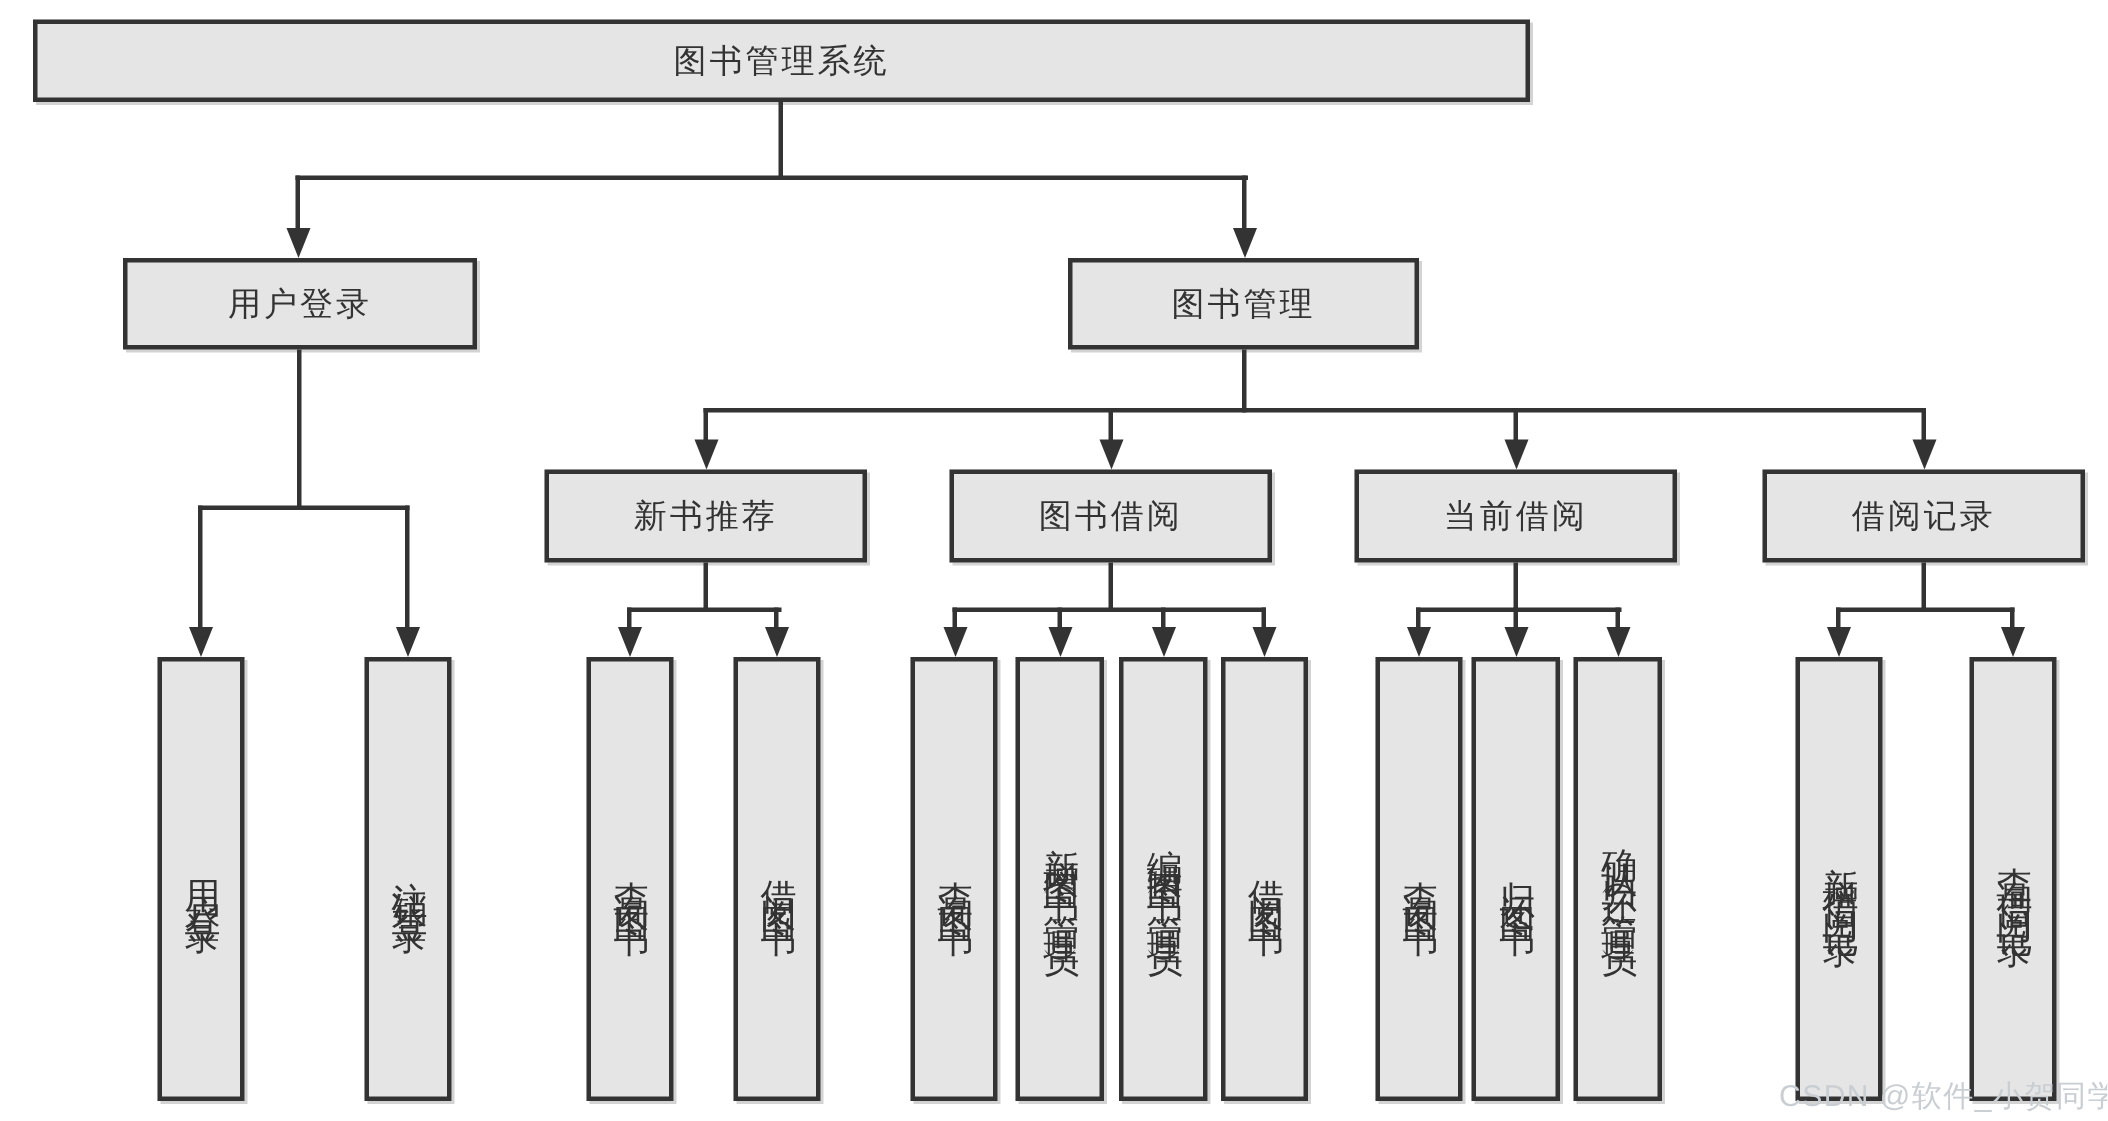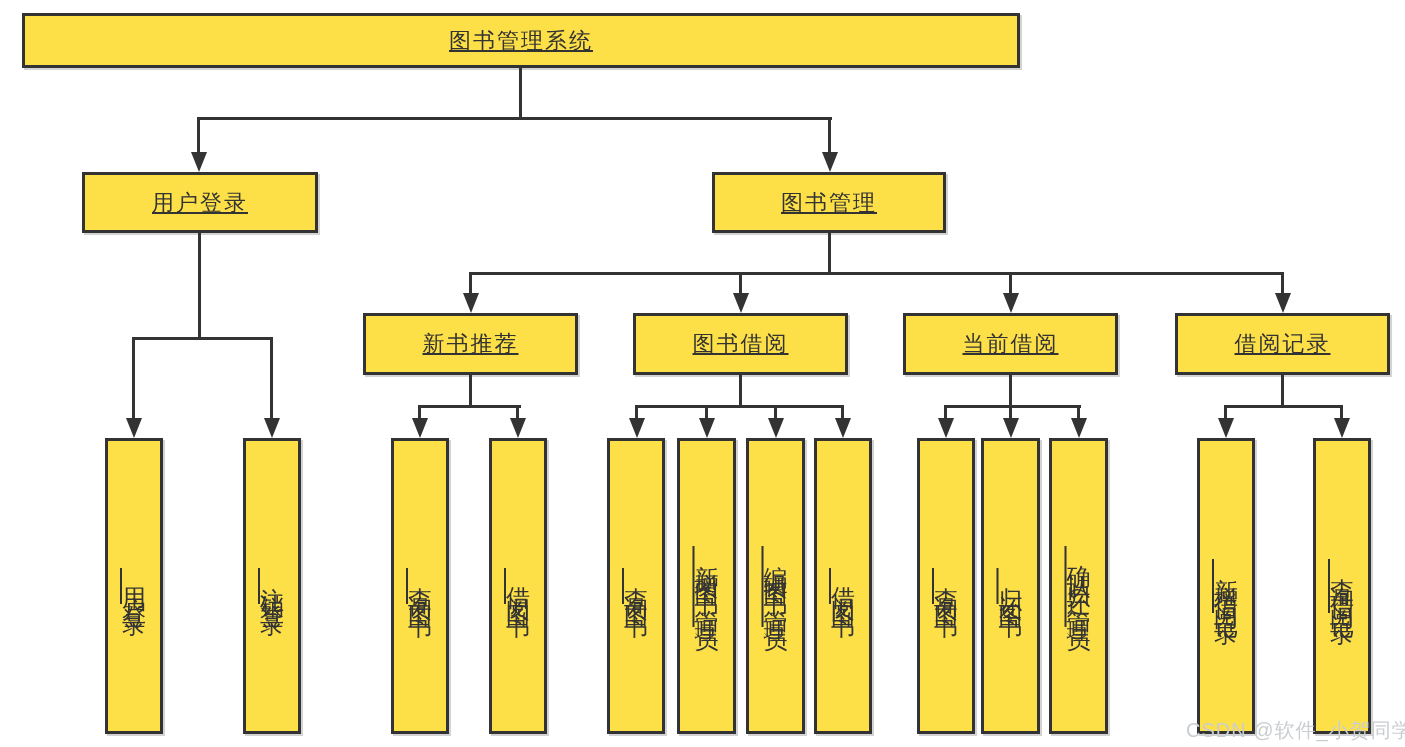--- a/index.html
+++ b/index.html
@@ -14,28 +14,27 @@
   body { font-family: "Liberation Sans", "DejaVu Sans", sans-serif; }
   .stage {
     position: relative;
     width: 1405px;
     height: 747px;
     background: var(--background);
     overflow: hidden;
   }
   .box {
     position: absolute;
-    background: #fde047;
+    background: #e5e5e5;
     border: 3px solid var(--line);
     color: var(--text);
     display: flex;
     align-items: center;
     justify-content: center;
     box-shadow: 2px 2px 0 rgba(130,130,130,0.35);
-    text-decoration: underline;
   }
   .hbox { font-size: 22px; letter-spacing: 2px; white-space: nowrap; }
   .vbox {
     writing-mode: vertical-rl;
     text-orientation: mixed;
     font-size: 24px;
     letter-spacing: 9px;
     line-height: 1;
     text-align: center;
   }

